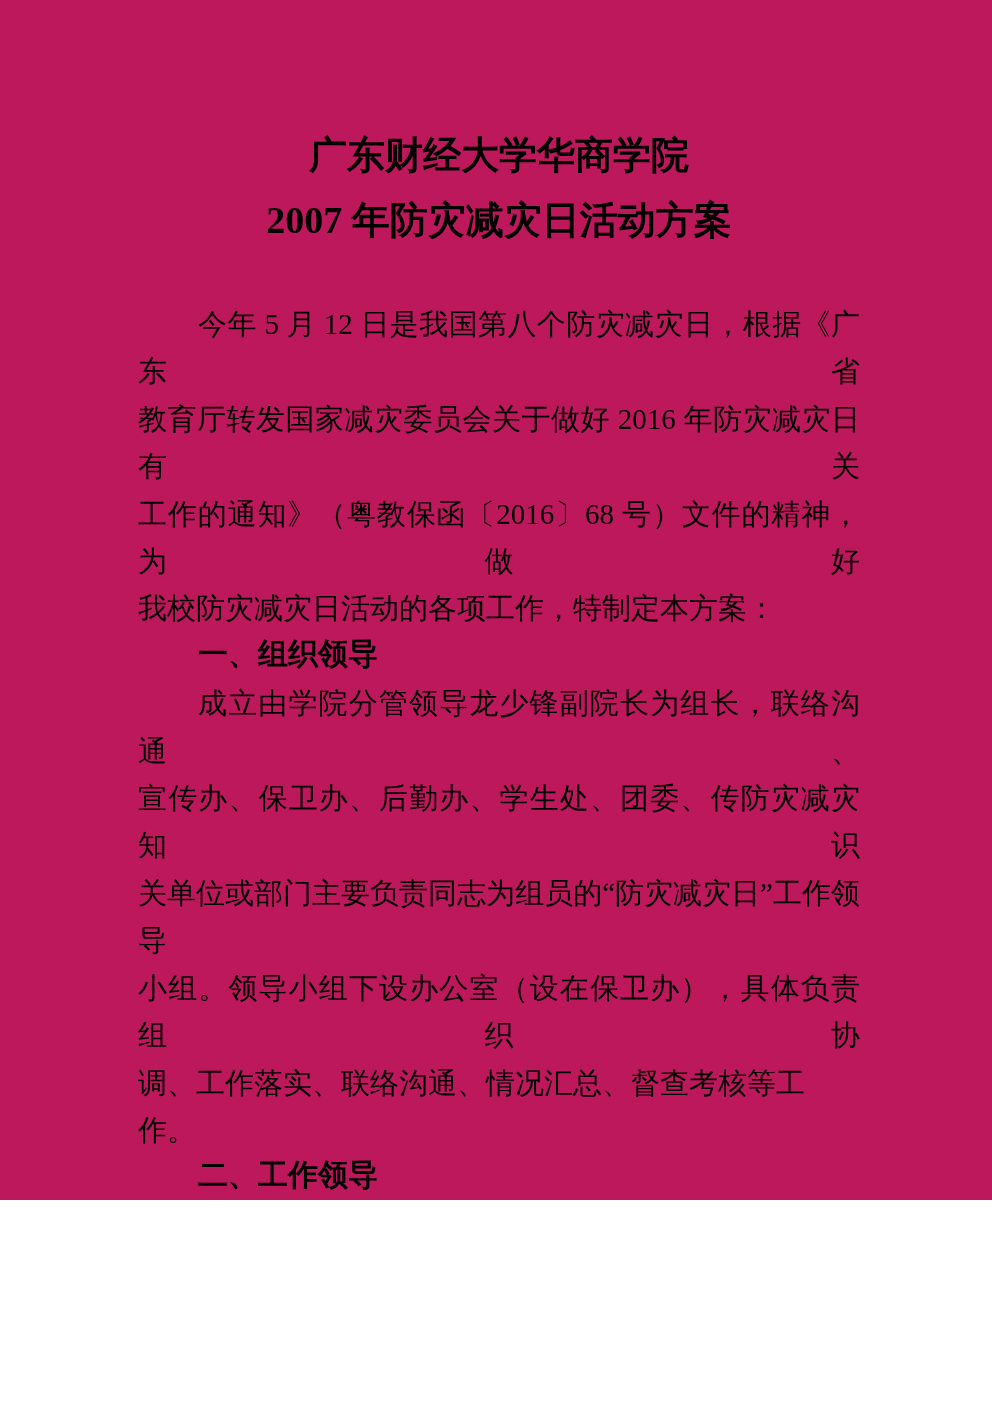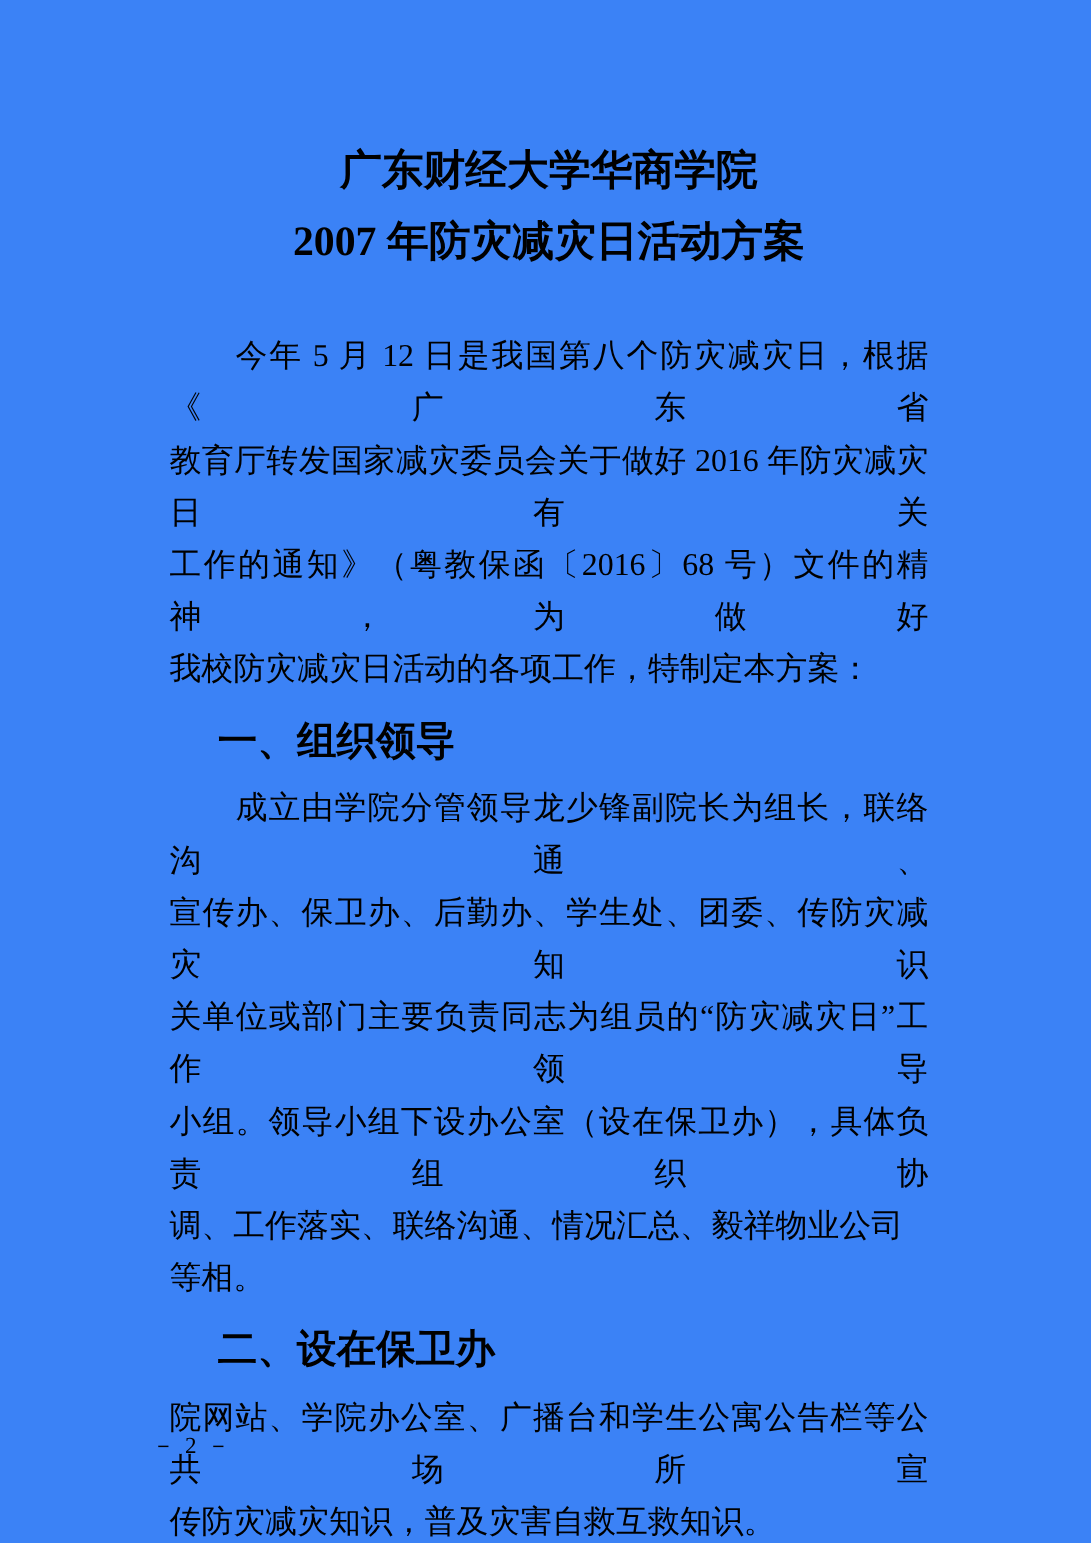--- a/index.html
+++ b/index.html
@@ -7,54 +7,54 @@
     width: 992px;
     height: 1403px;
     background: #ffffff;
     color: #000000;
     font-family: "Liberation Serif", serif;
   }
   .page {
     position: absolute;
     left: 0; top: 0;
     width: 992px;
-    height: 1403px;
-    background: #3b82f6;
+    height: 1200px;
+    background: #be185d;
     overflow: hidden;
   }
   .content {
     position: absolute;
     left: 138px;
     top: 123px;
     width: 722px;
   }
   .doc-title {
     text-align: center;
     font-weight: bold;
     font-size: 38px;
     line-height: 65px;
     margin-bottom: 48px;
     font-family: "Liberation Serif", serif;
   }
   .doc-body {
     font-size: 29px;
     line-height: 47.4px;
   }
-  .para { margin: 16px; }
+  .para { margin: 0; }
   .line { min-height: 47.4px; }
   
   .line.jfy {
     text-align: justify;
     text-align-last: justify;
   }
   .line.first { text-indent: 60px; }
   .heading {
-    font-family: Liberation Sans, sans-serif;
+    font-family: Liberation Mono, monospace;
     font-weight: bold;
-    font-size: 36px;
+    font-size: 30px;
     line-height: 47.4px;
     text-indent: 60px;
   }
   .page-footer {
     position: absolute;
     left: 138px;
     top: 1298px;
     font-size: 21px;
     line-height: 32px;
     letter-spacing: 2px;
@@ -76,23 +76,23 @@
           <div class="line jfy">教育厅转发国家减灾委员会关于做好 2016 年防灾减灾日有关</div>
           <div class="line jfy">工作的通知》（粤教保函〔2016〕68 号）文件的精神，为做好</div>
           <div class="line">我校防灾减灾日活动的各项工作，特制定本方案：</div>
         </div>
         <div class="heading">一、组织领导</div>
         <div class="para">
           <div class="line first jfy">成立由学院分管领导龙少锋副院长为组长，联络沟通、</div>
           <div class="line jfy">宣传办、保卫办、后勤办、学生处、团委、传防灾减灾知识</div>
           <div class="line jfy">关单位或部门主要负责同志为组员的“防灾减灾日”工作领导</div>
           <div class="line jfy">小组。领导小组下设办公室（设在保卫办），具体负责组织协</div>
-          <div class="line">调、工作落实、联络沟通、情况汇总、毅祥物业公司等相。</div>
+          <div class="line">调、工作落实、联络沟通、情况汇总、督查考核等工作。</div>
         </div>
-        <div class="heading">二、设在保卫办</div>
+        <div class="heading">二、工作领导</div>
         <div class="para">
           <div class="line jfy">院网站、学院办公室、广播台和学生公寓公告栏等公共场所宣</div>
           <div class="line">传防灾减灾知识，普及灾害自救互救知识。</div>
         </div>
       </div>
   </div>
   <div class="page-footer">－ 2 －</div>
 </div>
 
 </body></html>

